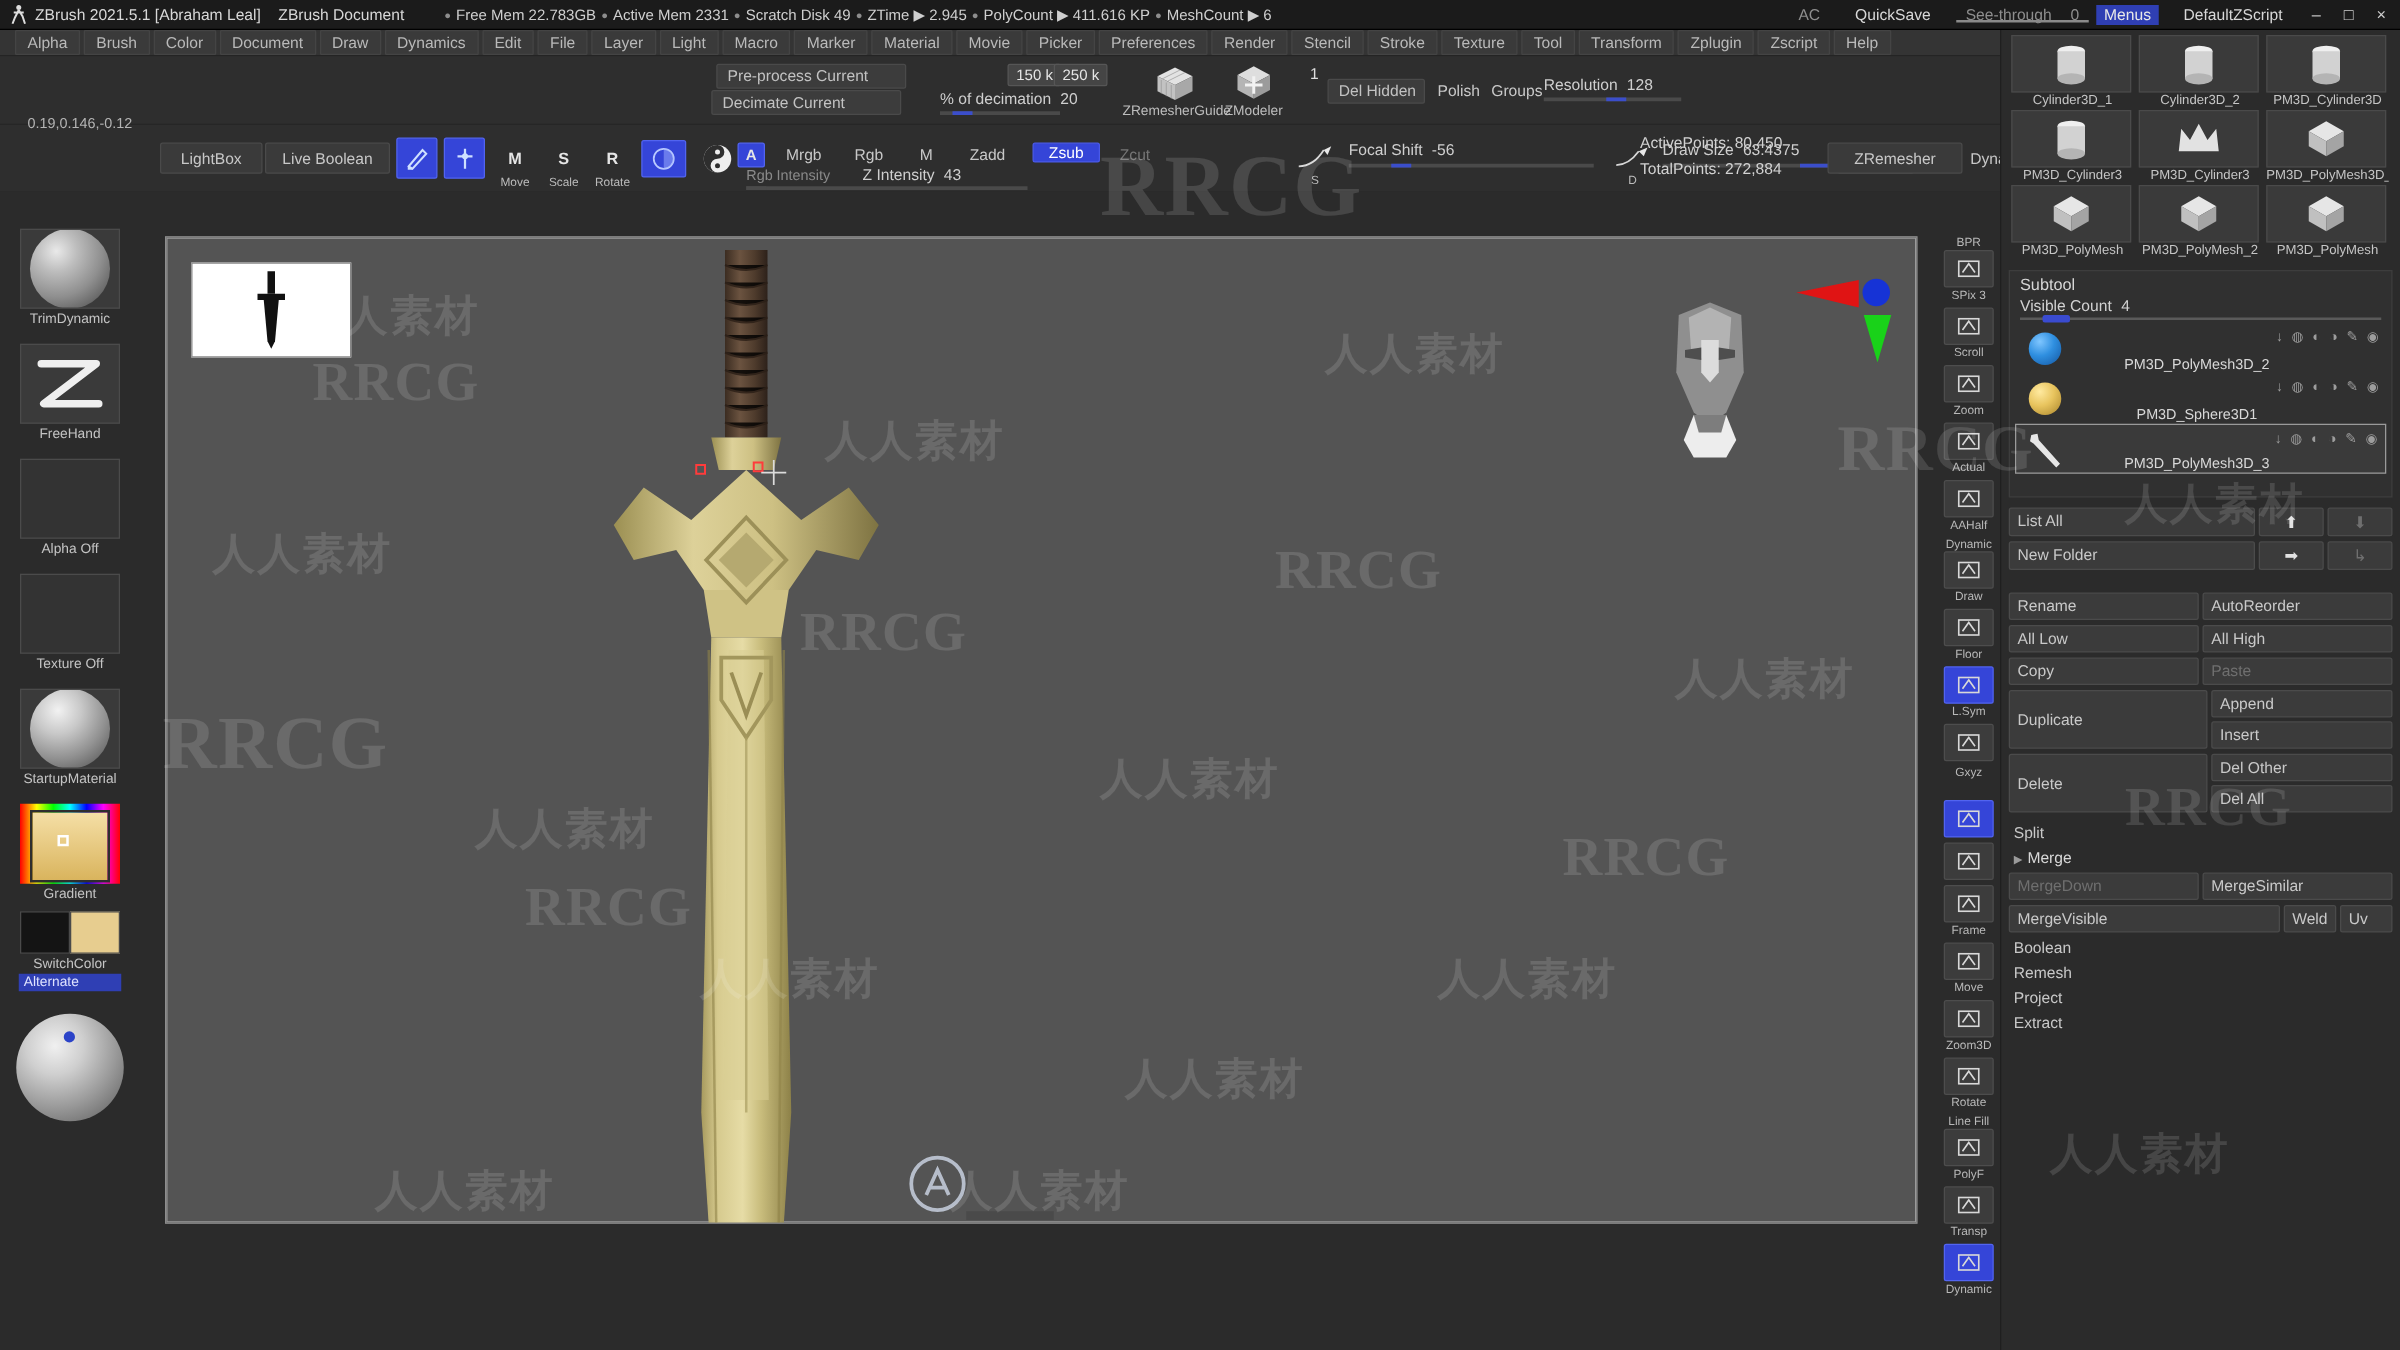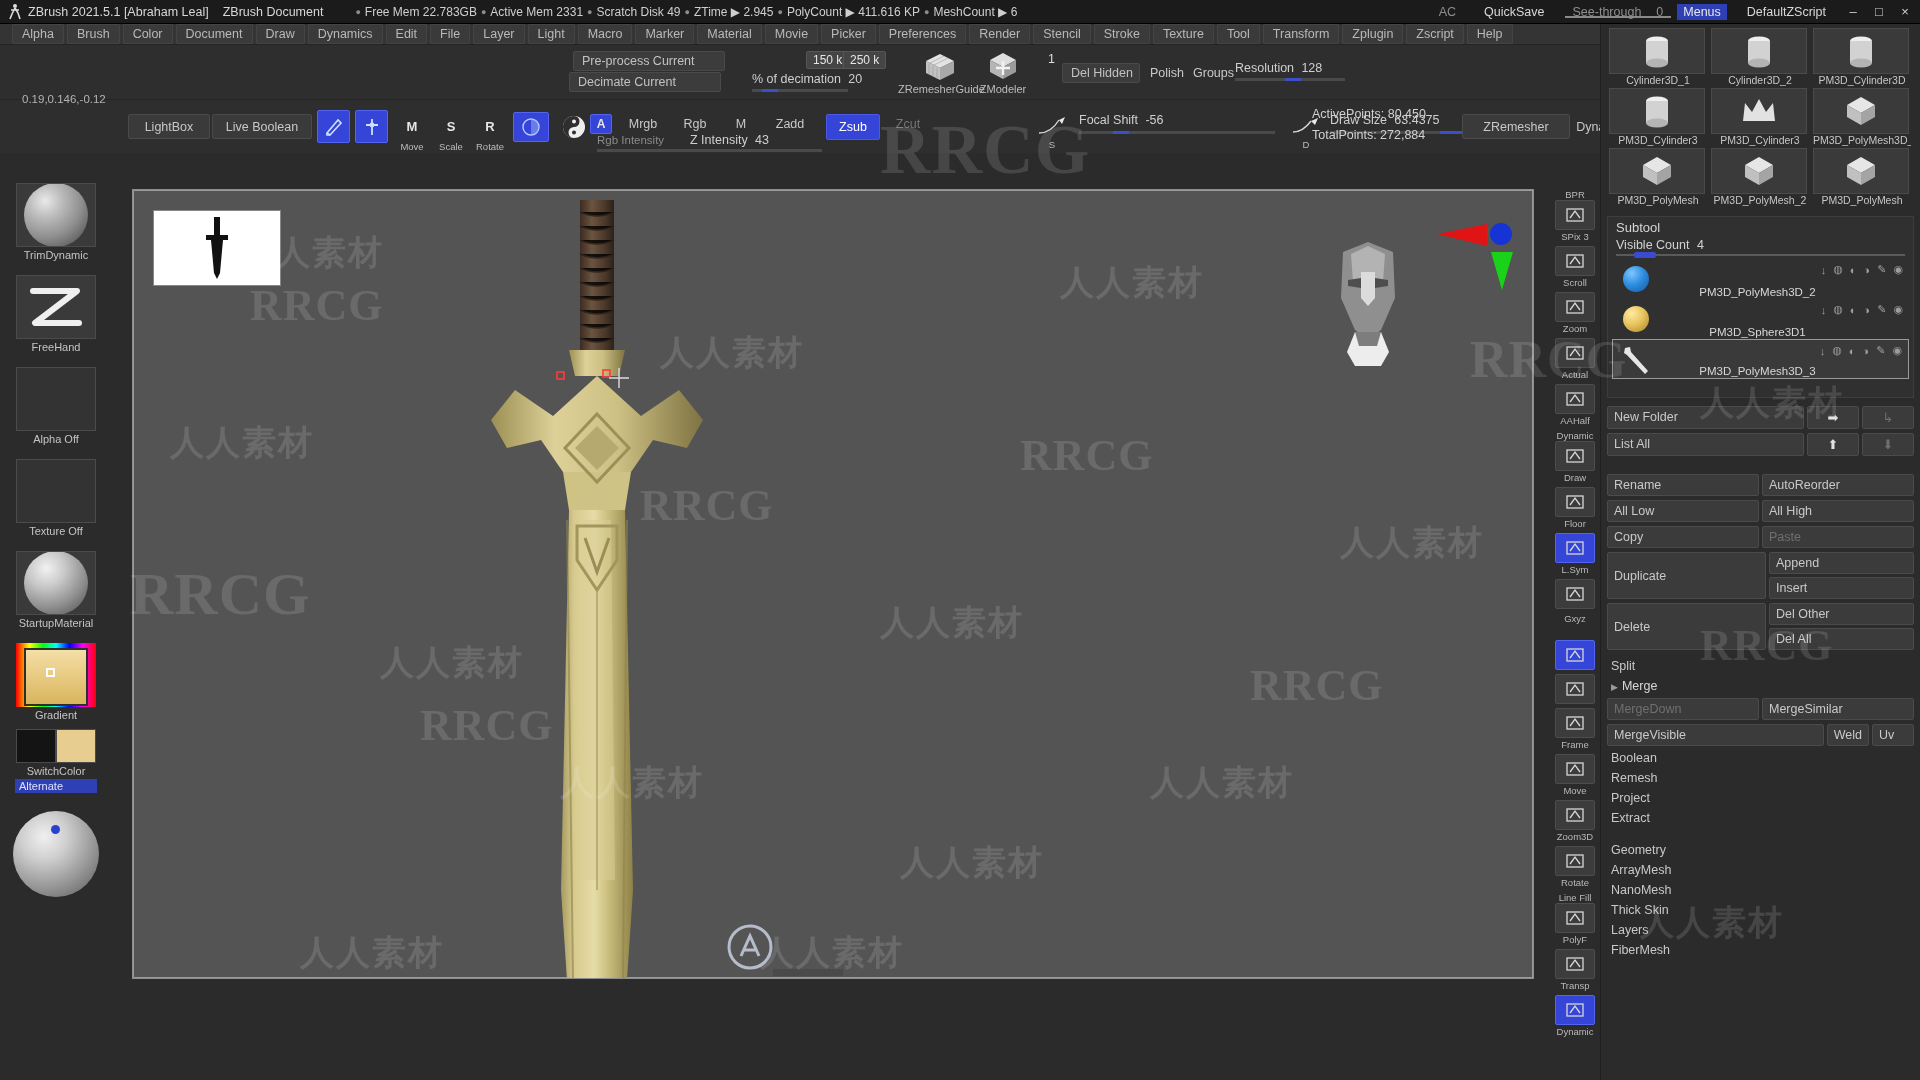--- a/index.html
+++ b/index.html
@@ -348,21 +348,21 @@
         <circle cx="13" cy="18.5" r="2" fill="#2e2e2e"></circle>
       </svg>
     </div>
   </div>
 
   <div class="sqbtn on abs" style="left:590px;top:14px;width:22px;height:20px;font-size:12px;">A</div>
   <div class="bbtn abs" style="left:615px;top:14px;width:56px;height:20px;border:none;background:transparent;">Mrgb</div>
   <div class="bbtn abs" style="left:673px;top:14px;width:44px;height:20px;border:none;background:transparent;">Rgb</div>
   <div class="bbtn abs" style="left:728px;top:14px;width:26px;height:20px;border:none;background:transparent;">M</div>
   <div class="bbtn abs" style="left:763px;top:14px;width:54px;height:20px;border:none;background:transparent;">Zadd</div>
-  <div class="bbtn on abs" style="left:826px;top:14px;width:54px;height:26px;">Zsub</div>
+  <div class="bbtn on abs" style="left:826px;top:14px;width:54px;height:16px;">Zsub</div>
   <div class="bbtn dim abs" style="left:885px;top:14px;width:46px;height:20px;border:none;background:transparent;">Zcut</div>
 
   <div class="abs" style="left:597px;top:33px;width:230px;">
     <span class="sliderlbl" style="color:#8a8a8a;font-size:11.5px">Rgb Intensity</span>
     <div class="slidertrack" style="width:225px;margin-top:2px">
         <i style="left:0px;background:#4a4a4a"></i>
       </div>
   </div>
   <div class="abs" style="left:690px;top:33px;">
     <span class="sliderlbl">Z Intensity</span>
@@ -853,28 +853,28 @@
             <span>◉</span>
           </div>
           <div class="stname">PM3D_PolyMesh3D_3</div>
         </div>
       </div>
     <div style="height:18px"></div>
   </div>
 
   <div style="margin-top:6px">
     <div class="btnrow">
+      <div class="pbtn">List All</div>
+      <div class="pbtn arrow">⬆</div>
+      <div class="pbtn arrow dim">⬇</div>
+    </div>
+    <div class="btnrow">
       <div class="pbtn">New Folder</div>
       <div class="pbtn arrow">➡</div>
       <div class="pbtn arrow dim">↳</div>
-    </div>
-    <div class="btnrow">
-      <div class="pbtn">List All</div>
-      <div class="pbtn arrow">⬆</div>
-      <div class="pbtn arrow dim">⬇</div>
     </div>
 
     <div style="height:14px"></div>
 
     <div class="btnrow">
       <div class="pbtn">Rename</div>
       <div class="pbtn">AutoReorder</div>
     </div>
     <div class="btnrow">
       <div class="pbtn">All Low</div>
@@ -912,28 +912,20 @@
       <div class="pbtn" style="flex:0 0 42px">Weld</div>
       <div class="pbtn" style="flex:0 0 42px">Uv</div>
     </div>
 
     <div class="menurow">Boolean</div>
     <div class="menurow">Remesh</div>
     <div class="menurow">Project</div>
     <div class="menurow">Extract</div>
 
     <div style="height:12px"></div>
-    <div id="bottommenus">
-        <div class="menurow">Geometry</div>
-        <div class="menurow">ArrayMesh</div>
-        <div class="menurow">NanoMesh</div>
-        <div class="menurow">Thick Skin</div>
-        <div class="menurow">Layers</div>
-        <div class="menurow">FiberMesh</div>
-      </div>
   </div>
 </div>
 
 <div id="wmlayer">
     <div class="wm cn" style="left: 240px; top: 230px;">人人素材</div>
     <div class="wm cn" style="left: 380px; top: 640px;">人人素材</div>
     <div class="wm cn" style="left: 660px; top: 330px;">人人素材</div>
     <div class="wm cn" style="left: 880px; top: 600px;">人人素材</div>
     <div class="wm cn" style="left: 1060px; top: 260px;">人人素材</div>
     <div class="wm cn" style="left: 1150px; top: 760px;">人人素材</div>

